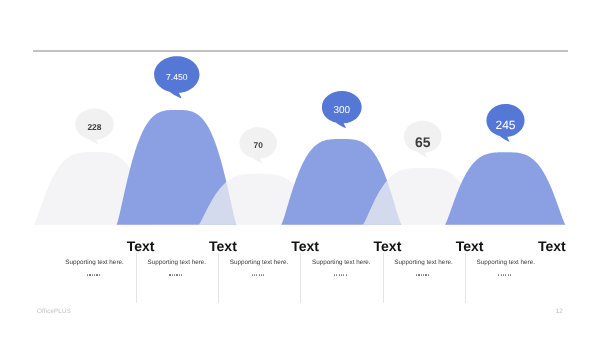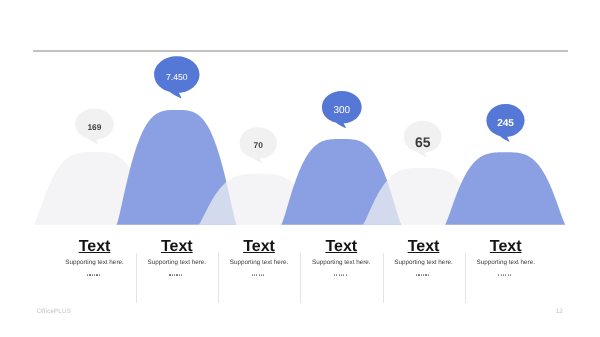--- a/index.html
+++ b/index.html
@@ -4,21 +4,21 @@
 <title>Bell Curve Slide</title>
 <style>
   html,body{margin:0;padding:0;background:#ffffff;}
   body{width:600px;height:337px;overflow:hidden;font-family:"Liberation Sans",sans-serif;
        -webkit-font-smoothing:antialiased;text-rendering:geometricPrecision;}
   .bubble-label,.col-head,.col-sub,#brand,#pageno{transform:translateZ(0);}
   #slide{position:relative;width:600px;height:337px;background:#ffffff;overflow:hidden;}
   #topline{position:absolute;left:33px;top:50.3px;width:534.5px;height:1.35px;background:#c2c2c2;}
   #art{position:absolute;left:0;top:0;}
   .bubble-label{position:absolute;text-align:center;line-height:1;white-space:nowrap;}
-  .col-head{position:absolute;text-align:center;font-weight:bold;font-size:16px;color:#141414;line-height:1;text-decoration:underline;}
+  .col-head{position:absolute;text-align:right;font-weight:bold;font-size:14px;color:#141414;line-height:1;}
   .col-sub{position:absolute;text-align:center;font-size:6.3px;color:#3a3a3a;line-height:1;}
   .col-dots{position:absolute;display:flex;justify-content:center;align-items:center;gap:1.15px;
             font-size:0;color:transparent;}
   .col-dots i{display:block;width:1.2px;height:2px;background:#6a6a6a;border-radius:.4px;}
   #brand{position:absolute;left:37px;top:308.7px;font-size:6.3px;color:#c2c2c2;letter-spacing:.12px;line-height:1;}
   #pageno{position:absolute;left:540px;top:308.8px;width:22.8px;text-align:right;font-size:6.3px;color:#bbbbbb;line-height:1;}
 </style>
 </head>
 <body>
 
@@ -32,26 +32,26 @@
       <path d="M 362.70 224.80 L 363.70 223.50 L 364.71 221.67 L 365.72 219.64 L 366.72 217.49 L 367.73 215.28 L 368.73 213.04 L 369.74 210.80 L 370.74 208.58 L 371.75 206.39 L 372.75 204.24 L 373.75 202.14 L 374.76 200.09 L 375.76 198.10 L 376.77 196.18 L 377.77 194.33 L 378.78 192.55 L 379.79 190.83 L 380.79 189.19 L 381.80 187.63 L 382.80 186.13 L 383.81 184.71 L 384.81 183.37 L 385.81 182.09 L 386.82 180.88 L 387.82 179.75 L 388.83 178.68 L 389.83 177.67 L 390.84 176.74 L 391.85 175.86 L 392.85 175.05 L 393.86 174.29 L 394.86 173.59 L 395.87 172.94 L 396.87 172.35 L 397.88 171.81 L 398.88 171.31 L 399.88 170.86 L 400.89 170.45 L 401.89 170.09 L 402.90 169.76 L 403.90 169.47 L 404.91 169.21 L 405.92 168.98 L 406.92 168.78 L 407.93 168.61 L 408.93 168.46 L 409.94 168.34 L 410.94 168.24 L 411.94 168.15 L 412.95 168.08 L 413.95 168.03 L 414.96 167.99 L 415.96 167.96 L 416.97 167.93 L 417.98 167.92 L 418.98 167.91 L 419.99 167.90 L 420.99 167.90 L 422.00 167.90 L 423.00 167.90 L 424.00 167.90 L 425.01 167.90 L 426.01 167.90 L 427.02 167.91 L 428.02 167.92 L 429.03 167.93 L 430.04 167.96 L 431.04 167.99 L 432.05 168.03 L 433.05 168.08 L 434.06 168.15 L 435.06 168.24 L 436.06 168.34 L 437.07 168.46 L 438.07 168.61 L 439.08 168.78 L 440.08 168.98 L 441.09 169.21 L 442.10 169.47 L 443.10 169.76 L 444.11 170.09 L 445.11 170.45 L 446.12 170.86 L 447.12 171.31 L 448.13 171.81 L 449.13 172.35 L 450.13 172.94 L 451.14 173.59 L 452.14 174.29 L 453.15 175.05 L 454.15 175.86 L 455.16 176.74 L 456.17 177.67 L 457.17 178.68 L 458.18 179.75 L 459.18 180.88 L 460.19 182.09 L 461.19 183.37 L 462.19 184.71 L 463.20 186.13 L 464.20 187.63 L 465.21 189.19 L 466.21 190.83 L 467.22 192.55 L 468.23 194.33 L 469.23 196.18 L 470.24 198.10 L 471.24 200.09 L 472.25 202.14 L 473.25 204.24 L 474.25 206.39 L 475.26 208.58 L 476.26 210.80 L 477.27 213.04 L 478.27 215.28 L 479.28 217.49 L 480.28 219.64 L 481.29 221.67 L 482.30 223.50 L 483.30 224.80 Z" fill="#F0F0F2" fill-opacity="0.73"></path>
       <path d="M 444.90 224.80 L 445.90 223.14 L 446.91 220.82 L 447.91 218.22 L 448.92 215.48 L 449.93 212.66 L 450.93 209.81 L 451.94 206.96 L 452.94 204.13 L 453.94 201.34 L 454.95 198.60 L 455.95 195.92 L 456.96 193.31 L 457.96 190.78 L 458.97 188.34 L 459.98 185.98 L 460.98 183.70 L 461.99 181.52 L 462.99 179.43 L 464.00 177.44 L 465.00 175.53 L 466.00 173.72 L 467.01 172.01 L 468.01 170.38 L 469.02 168.84 L 470.02 167.39 L 471.03 166.03 L 472.03 164.75 L 473.04 163.56 L 474.05 162.44 L 475.05 161.40 L 476.06 160.44 L 477.06 159.55 L 478.06 158.73 L 479.07 157.97 L 480.07 157.28 L 481.08 156.65 L 482.08 156.07 L 483.09 155.55 L 484.09 155.09 L 485.10 154.67 L 486.11 154.29 L 487.11 153.97 L 488.12 153.68 L 489.12 153.42 L 490.13 153.21 L 491.13 153.02 L 492.13 152.86 L 493.14 152.73 L 494.14 152.62 L 495.15 152.53 L 496.15 152.46 L 497.16 152.41 L 498.16 152.37 L 499.17 152.34 L 500.18 152.32 L 501.18 152.31 L 502.19 152.30 L 503.19 152.30 L 504.19 152.30 L 505.20 152.30 L 506.20 152.30 L 507.21 152.30 L 508.21 152.30 L 509.22 152.31 L 510.22 152.32 L 511.23 152.34 L 512.24 152.37 L 513.24 152.41 L 514.25 152.46 L 515.25 152.53 L 516.25 152.62 L 517.26 152.73 L 518.26 152.86 L 519.27 153.02 L 520.27 153.21 L 521.28 153.42 L 522.28 153.68 L 523.29 153.97 L 524.29 154.29 L 525.30 154.67 L 526.30 155.09 L 527.31 155.55 L 528.31 156.07 L 529.32 156.65 L 530.33 157.28 L 531.33 157.97 L 532.34 158.73 L 533.34 159.55 L 534.35 160.44 L 535.35 161.40 L 536.36 162.44 L 537.36 163.56 L 538.37 164.75 L 539.37 166.03 L 540.38 167.39 L 541.38 168.84 L 542.38 170.38 L 543.39 172.01 L 544.39 173.72 L 545.40 175.53 L 546.40 177.44 L 547.41 179.43 L 548.41 181.52 L 549.42 183.70 L 550.42 185.98 L 551.43 188.34 L 552.43 190.78 L 553.44 193.31 L 554.44 195.92 L 555.45 198.60 L 556.46 201.34 L 557.46 204.13 L 558.47 206.96 L 559.47 209.81 L 560.48 212.66 L 561.48 215.48 L 562.49 218.22 L 563.49 220.82 L 564.50 223.14 L 565.50 224.80 Z" fill="#8AA0E2"></path>
       <path d="M 75.20 124.05 C 75.20 115.41 83.82 108.40 94.45 108.40 C 105.08 108.40 113.70 115.41 113.70 124.05 C 113.70 132.69 105.08 139.70 96.18 139.64 C 96.86 141.44 98.30 142.99 98.40 144.55 C 95.89 143.14 91.18 141.42 88.67 138.92 C 82.52 137.51 75.20 132.69 75.20 124.05 Z" fill="#F1F1F1"></path>
       <path d="M 154.10 74.50 C 154.10 64.39 164.26 56.20 176.80 56.20 C 189.34 56.20 199.50 64.39 199.50 74.50 C 199.50 84.61 189.34 92.80 178.84 92.73 C 179.64 94.83 181.34 96.64 181.45 98.47 C 178.50 96.83 172.94 94.81 169.99 91.89 C 162.73 90.24 154.10 84.61 154.10 74.50 Z" fill="#5578D6"></path>
       <path d="M 239.45 142.90 C 239.45 134.23 247.84 127.20 258.20 127.20 C 268.56 127.20 276.95 134.23 276.95 142.90 C 276.95 151.57 268.56 158.60 259.89 158.54 C 260.54 160.34 261.95 161.90 262.04 163.47 C 259.61 162.05 255.01 160.33 252.57 157.81 C 246.57 156.40 239.45 151.57 239.45 142.90 Z" fill="#F1F1F1"></path>
       <path d="M 321.90 107.15 C 321.90 98.23 330.81 91.00 341.80 91.00 C 352.79 91.00 361.70 98.23 361.70 107.15 C 361.70 116.07 352.79 123.30 343.59 123.24 C 344.29 125.09 345.78 126.69 345.88 128.31 C 343.29 126.85 338.42 125.08 335.83 122.49 C 329.46 121.04 321.90 116.07 321.90 107.15 Z" fill="#5578D6"></path>
       <path d="M 403.80 136.70 C 403.80 127.92 412.26 120.80 422.70 120.80 C 433.14 120.80 441.60 127.92 441.60 136.70 C 441.60 145.48 433.14 152.60 424.40 152.54 C 425.06 154.36 426.48 155.94 426.57 157.53 C 424.12 156.10 419.49 154.35 417.03 151.80 C 410.98 150.37 403.80 145.48 403.80 136.70 Z" fill="#F1F1F1"></path>
       <path d="M 486.40 120.35 C 486.40 111.26 494.95 103.90 505.50 103.90 C 516.05 103.90 524.60 111.26 524.60 120.35 C 524.60 129.44 516.05 136.80 507.22 136.73 C 507.89 138.63 509.32 140.25 509.42 141.90 C 506.93 140.42 502.25 138.61 499.77 135.98 C 493.66 134.50 486.40 129.44 486.40 120.35 Z" fill="#5578D6"></path>
     </svg>
   <div id="overlay">
-      <div class="bubble-label" style="font-size: 8.4px; color: rgb(60, 60, 60); font-weight: 700; left: 54.45px; top: 123.086px; width: 80px;">169</div>
+      <div class="bubble-label" style="font-size: 8.4px; color: rgb(60, 60, 60); font-weight: 700; left: 54.45px; top: 123.086px; width: 80px;">228</div>
       <div class="bubble-label" style="font-size: 8.6px; color: rgb(255, 255, 255); font-weight: 400; left: 136.8px; top: 73.2924px; width: 80px;">7.450</div>
       <div class="bubble-label" style="font-size: 8.4px; color: rgb(60, 60, 60); font-weight: 700; left: 218.2px; top: 141.486px; width: 80px;">70</div>
       <div class="bubble-label" style="font-size: 10px; color: rgb(255, 255, 255); font-weight: 400; left: 301.8px; top: 105.749px; width: 80px;">300</div>
       <div class="bubble-label" style="font-size: 14px; color: rgb(60, 60, 60); font-weight: 700; left: 382.7px; top: 134.986px; width: 80px;">65</div>
-      <div class="bubble-label" style="font-size: 10px; color: rgb(255, 255, 255); font-weight: 700; left: 465.5px; top: 119.099px; width: 80px;">245</div>
+      <div class="bubble-label" style="font-size: 12px; color: rgb(255, 255, 255); font-weight: 400; left: 465.5px; top: 119.099px; width: 80px;">245</div>
       <div style="position: absolute; width: 1px; top: 252.8px; height: 50.1px; background: rgb(228, 228, 228); left: 135.5px;"></div>
       <div style="position: absolute; width: 1px; top: 252.8px; height: 50.1px; background: rgb(228, 228, 228); left: 218px;"></div>
       <div style="position: absolute; width: 1px; top: 252.8px; height: 50.1px; background: rgb(228, 228, 228); left: 300.4px;"></div>
       <div style="position: absolute; width: 1px; top: 252.8px; height: 50.1px; background: rgb(228, 228, 228); left: 382.6px;"></div>
       <div style="position: absolute; width: 1px; top: 252.8px; height: 50.1px; background: rgb(228, 228, 228); left: 464.9px;"></div>
       <div class="col-head" style="left: 34.5px; width: 120px; top: 239px;">Text</div>
       <div class="col-sub" style="left: 34.5px; width: 120px; top: 259.6px;">Supporting text here.</div>
       <div class="col-dots" style="left: 33.5px; width: 120px; top: 273.6px;">
         <i></i>
         <i></i>

